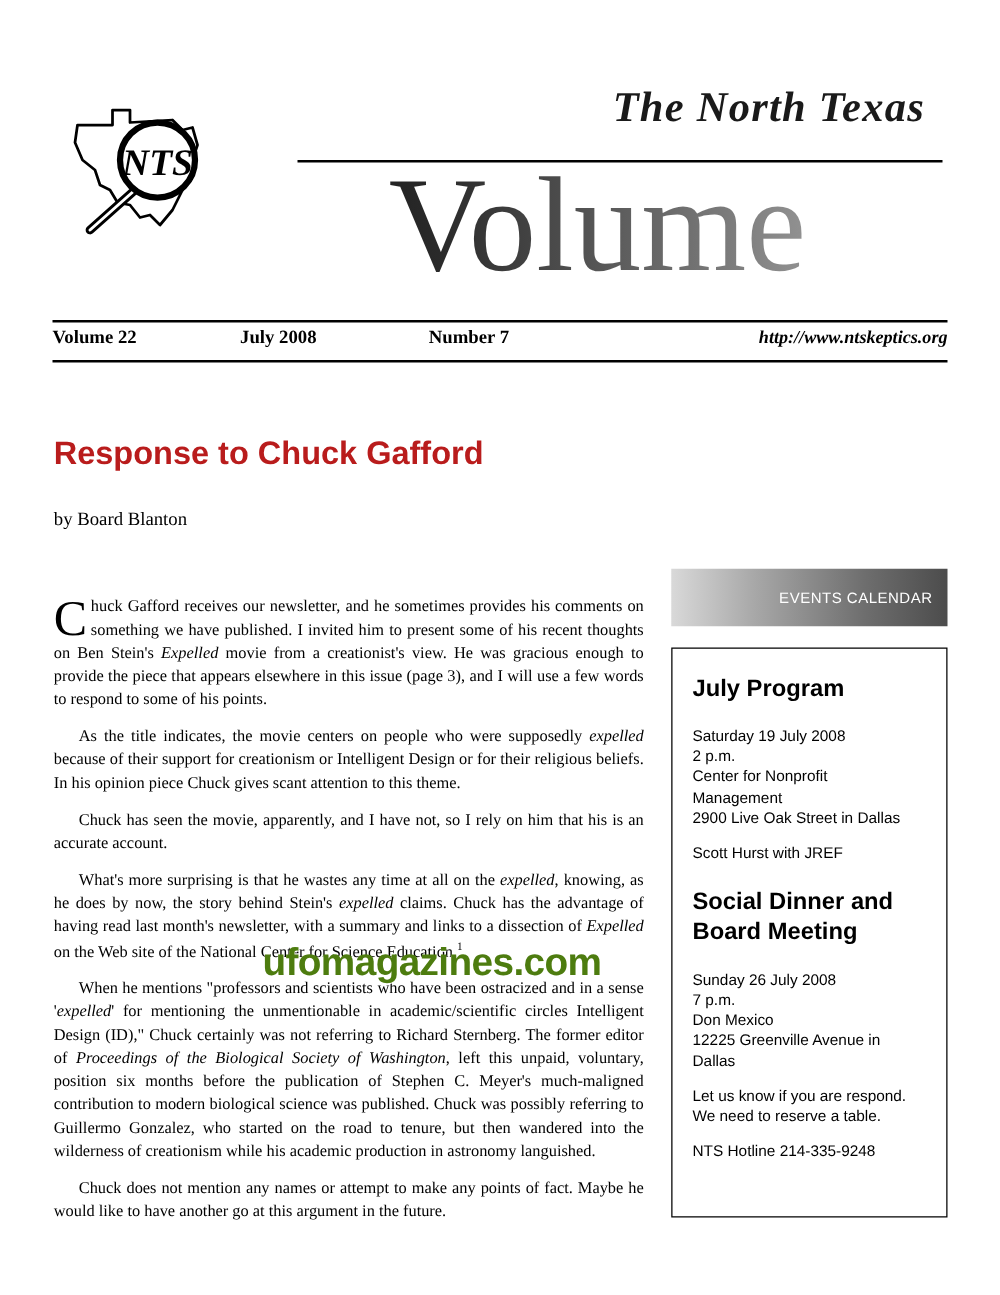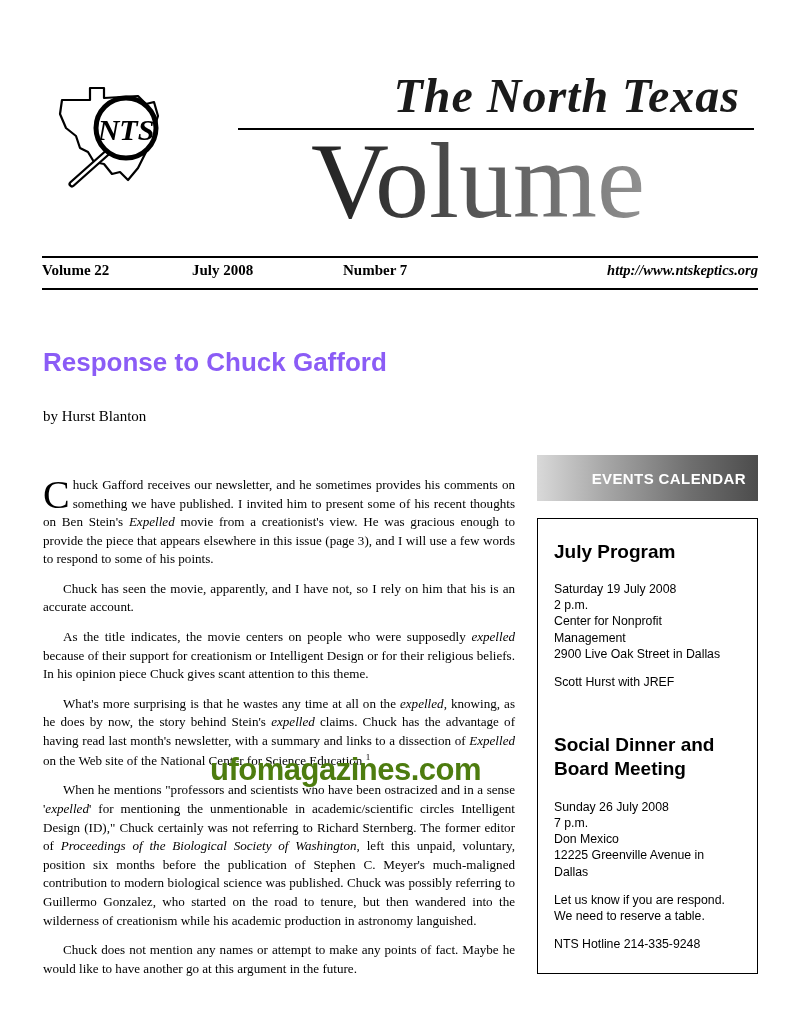--- a/index.html
+++ b/index.html
@@ -31,21 +31,21 @@
   }
   .title-the-north-texas {
     position: absolute;
     left: 240px;
     top: 68px;
     width: 500px;
     text-align: right;
     font-family: "Liberation Serif", serif;
     font-style: italic;
     font-weight: bold;
-    font-size: 48px;
+    font-size: 34px;
     letter-spacing: 1px;
     color: #1a1a1a;
   }
   .rule-under-title {
     position: absolute;
     left: 238px;
     top: 128px;
     width: 516px;
     border-bottom: 2px solid #000;
   }
@@ -99,21 +99,21 @@
 
   
   .headline {
     position: absolute;
     left: 43px;
     top: 330px;
     width: 600px;
     font-family: "Liberation Sans", sans-serif;
     font-weight: bold;
     font-size: 26px;
-    color: #8b5cf6;
+    color: #b91c1c;
   }
   .byline {
     position: absolute;
     left: 43px;
     top: 408px;
     width: 400px;
     font-family: "Liberation Serif", serif;
     font-size: 15px;
   }
 
@@ -154,22 +154,22 @@
     height: 46px;
     background: linear-gradient(90deg, #d9d9d9 0%, #a8a8a8 30%, #6e6e6e 70%, #4c4c4c 100%);
     display: flex;
     align-items: center;
     justify-content: flex-end;
     box-sizing: border-box;
     padding-right: 12px;
   }
   .events-header span {
     font-family: "Liberation Sans", sans-serif;
-    font-weight: bold;
-    font-size: 15px;
+    font-weight: normal;
+    font-size: 12px;
     color: #ffffff;
     letter-spacing: 0.4px;
   }
   .events-box {
     position: absolute;
     left: 537px;
     top: 518px;
     width: 221px;
     height: 456px;
     border: 1px solid #000;
@@ -177,21 +177,21 @@
     padding: 22px 28px 12px 16px;
     font-family: "Liberation Sans", sans-serif;
   }
   .ev-title {
     font-family: "Liberation Sans", sans-serif;
     font-weight: bold;
     font-size: 19px;
     margin: 0 0 18px 0;
   }
   .ev-title.second {
-    margin-top: 43px;
+    margin-top: 20px;
     line-height: 1.25;
   }
   .ev-line {
     font-size: 12.3px;
     line-height: 1.32;
   }
   .ev-gap { height: 12px; }
 
   
   .watermark {
@@ -238,28 +238,28 @@
 
   <div class="issueline">
     <span class="vol">Volume 22</span>
     <span class="date">July 2008</span>
     <span class="num">Number 7</span>
     <span class="url">http://www.ntskeptics.org</span>
   </div>
   <div class="rule-under-issue"></div>
 
   <h1 class="headline">Response to Chuck Gafford</h1>
-  <div class="byline">by Hurst Blanton</div>
+  <div class="byline">by Board Blanton</div>
 
   <div class="bodycol">
     <p class="first">
       <span class="dropcap">C</span><span>huck Gafford receives our newsletter, and he sometimes provides his comments on something we have published.  I invited him to present some of his recent thoughts on Ben Stein's <i>Expelled</i> movie from a creationist's view.  He was gracious enough to provide the piece that appears elsewhere in this issue (page 3), and I will use a few words to respond to some of his points.</span>
     </p>
+    <p><span>As the title indicates, the movie centers on people who were supposedly <i>expelled</i> because of their support for creationism or Intelligent Design or for their religious beliefs.  In his opinion piece Chuck gives scant attention to this theme.</span></p>
     <p><span>Chuck has seen the movie, apparently, and I have not, so I rely on him that his is an accurate account.</span></p>
-    <p><span>As the title indicates, the movie centers on people who were supposedly <i>expelled</i> because of their support for creationism or Intelligent Design or for their religious beliefs.  In his opinion piece Chuck gives scant attention to this theme.</span></p>
     <p><span>What's more surprising is that he wastes any time at all on the <i>expelled</i>, knowing, as he does by now, the story behind Stein's <i>expelled</i> claims.  Chuck has the advantage of having read last month's newsletter, with a summary and links to a dissection of <i>Expelled</i> on the Web site of the National Center for Science Education.</span><span class="sup">1</span></p>
     <p><span>When he mentions "professors and scientists who have been ostracized and in a sense '<i>expelled</i>' for mentioning the unmentionable in academic/scientific circles Intelligent Design (ID)," Chuck certainly was not referring to Richard Sternberg.  The former editor of <i>Proceedings of the Biological Society of Washington</i>, left this unpaid, voluntary, position six months before the publication of Stephen C. Meyer's much-maligned contribution to modern biological science was published.  Chuck was possibly referring to Guillermo Gonzalez, who started on the road to tenure, but then wandered into the wilderness of creationism while his academic production in astronomy languished.</span></p>
     <p><span>Chuck does not mention any names or attempt to make any points of fact.  Maybe he would like to have another go at this argument in the future.</span></p>
   </div>
 
   <div class="events-header">
     <span>EVENTS CALENDAR</span>
   </div>
 
   <div class="events-box">

